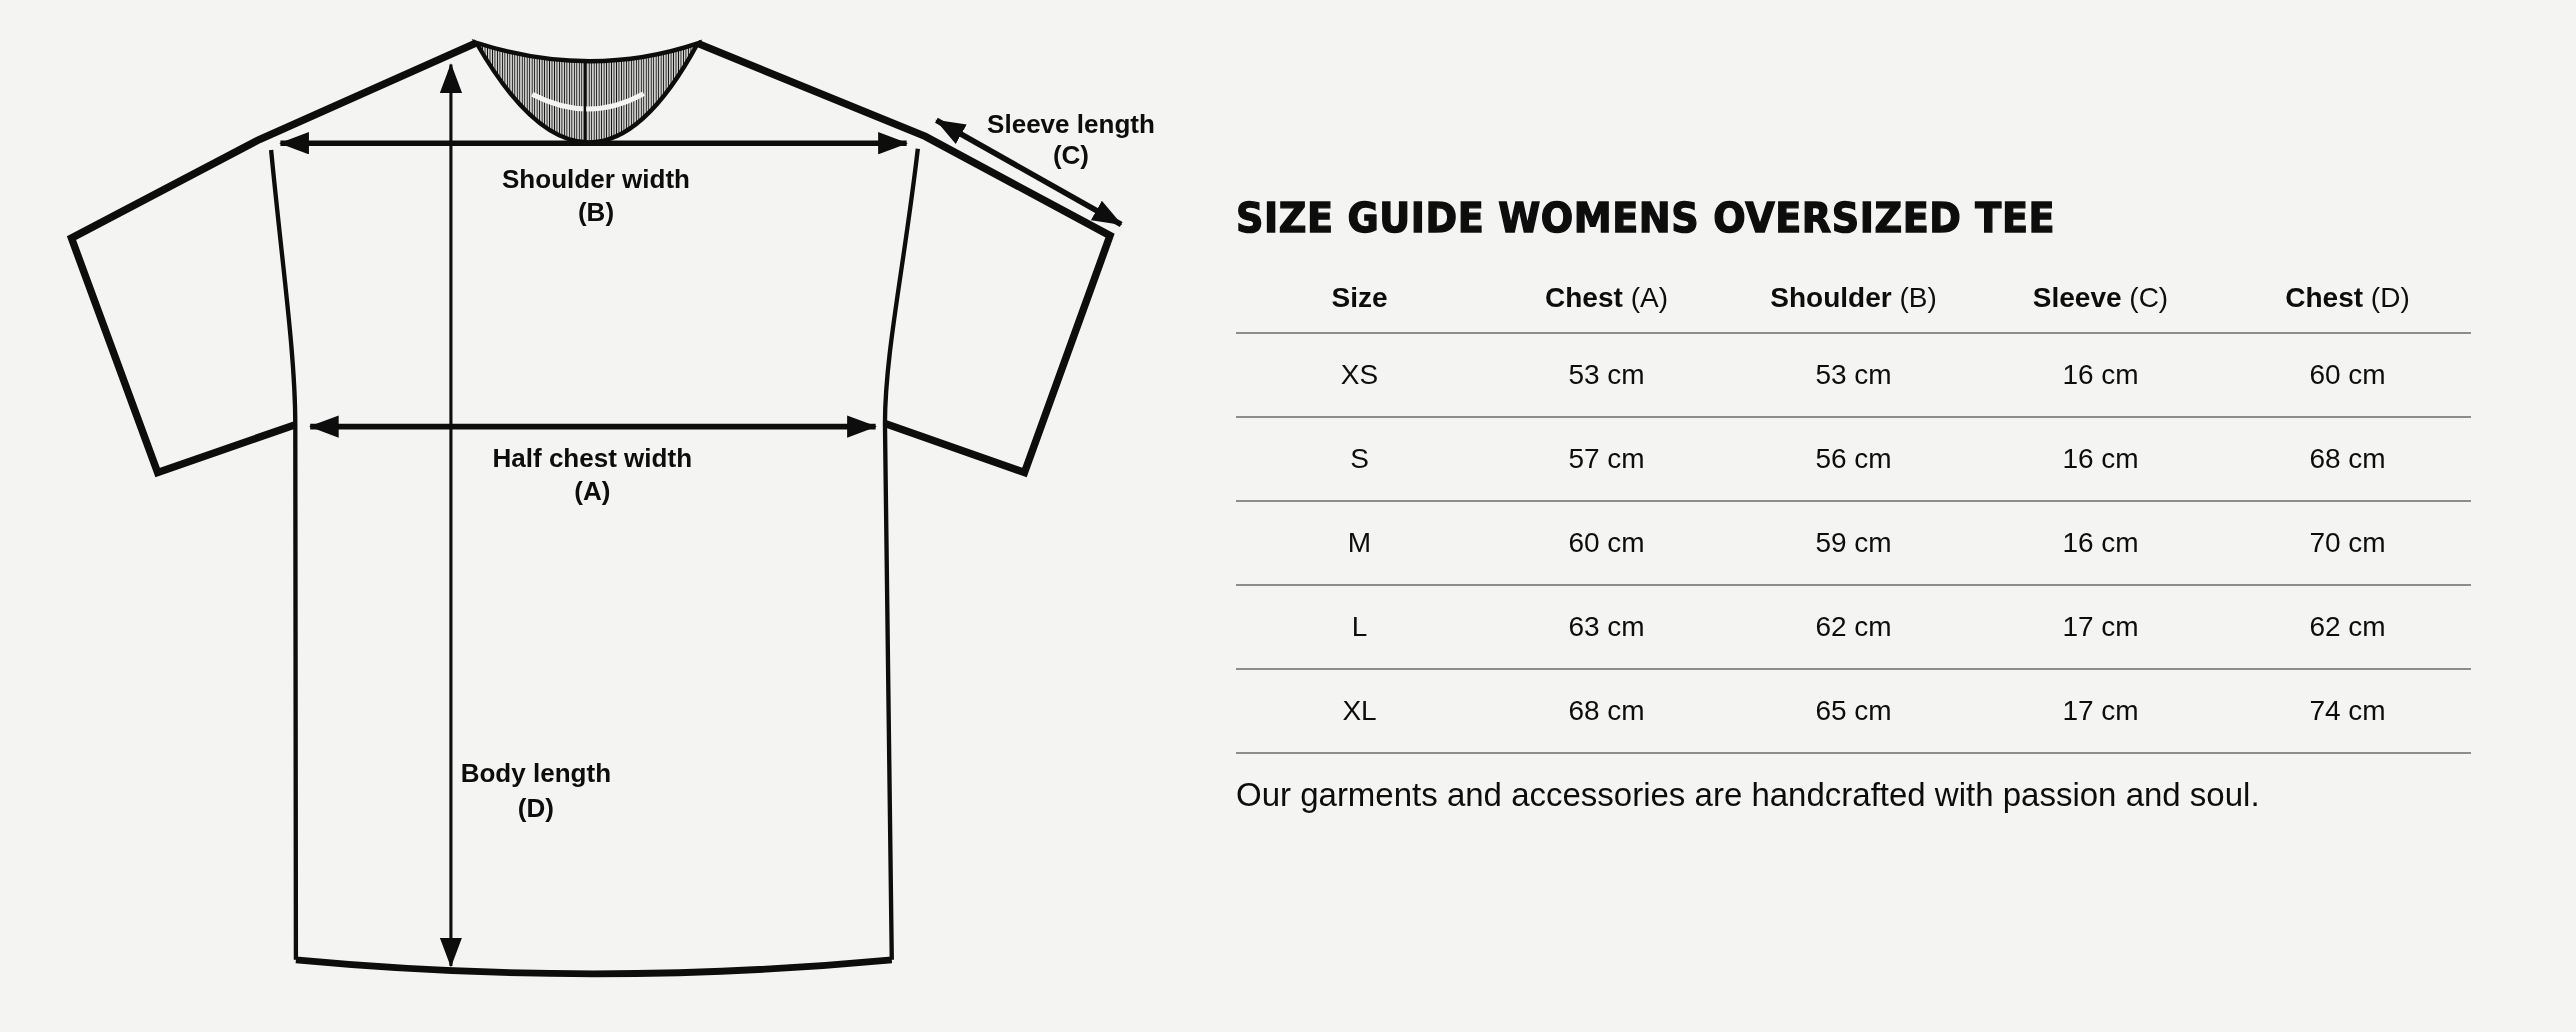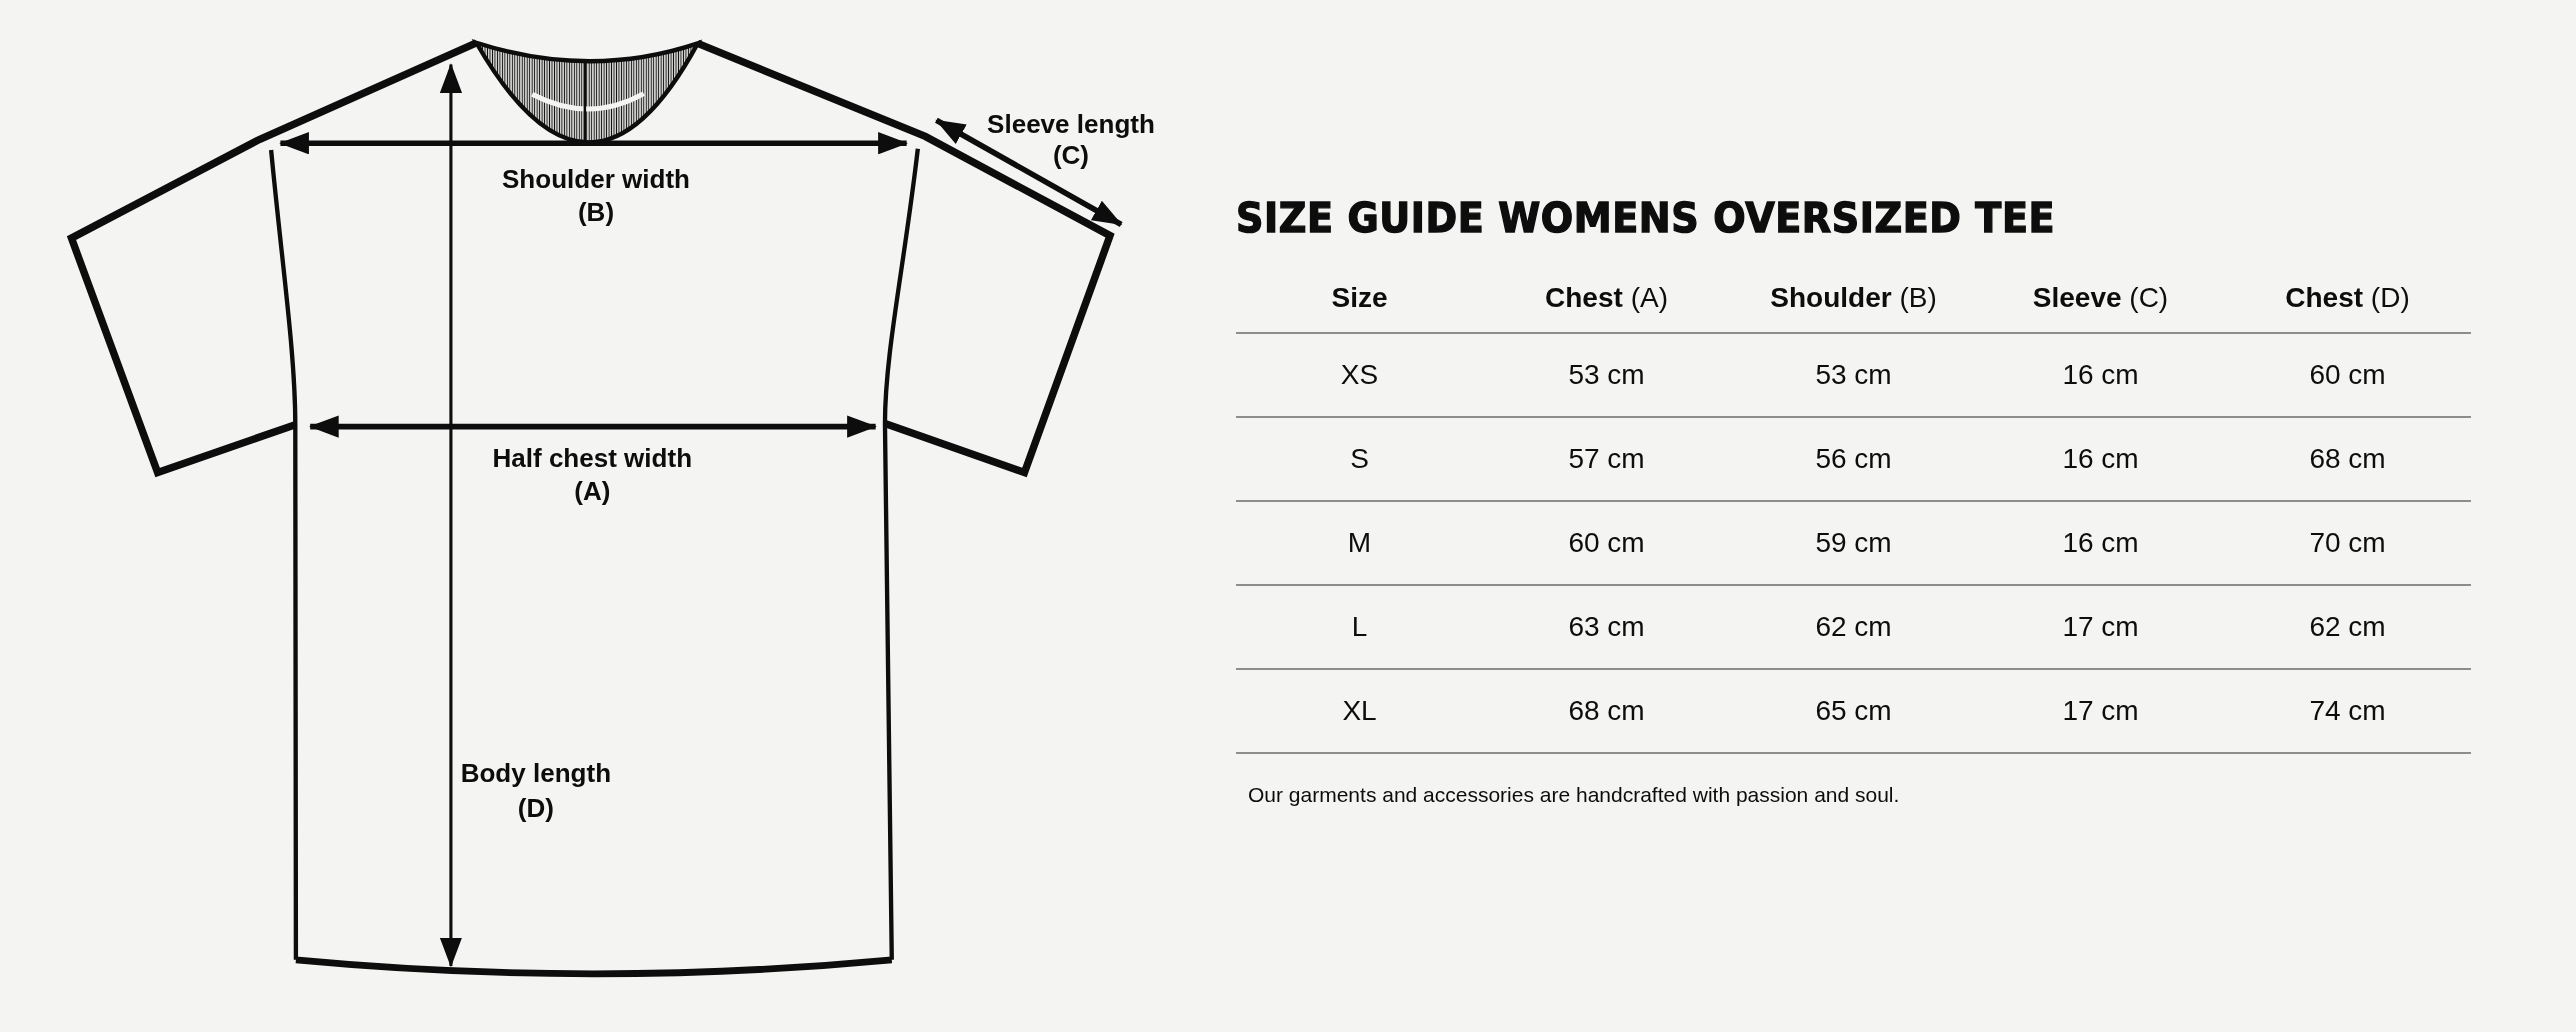--- a/index.html
+++ b/index.html
@@ -67,23 +67,22 @@
   .trow.thead {
     height: 69px;
     font-weight: bold;
   }
   .cell { text-align: center; white-space: nowrap; }
   .hcode { font-weight: 400; }
   .notes {
     position: absolute;
     left: 0;
     top: 772px;
-    font-size: 21px;
+    font-size: 33px;
     line-height: 46px;
-    margin-left: 12px;
   }
   .notes p { margin: 0; }
 </style>
 </head>
 <body>
 
 <div class="stage">
 
   <svg class="tee" width="1290" height="1033" viewBox="0 0 2080 1666">
     <defs>

